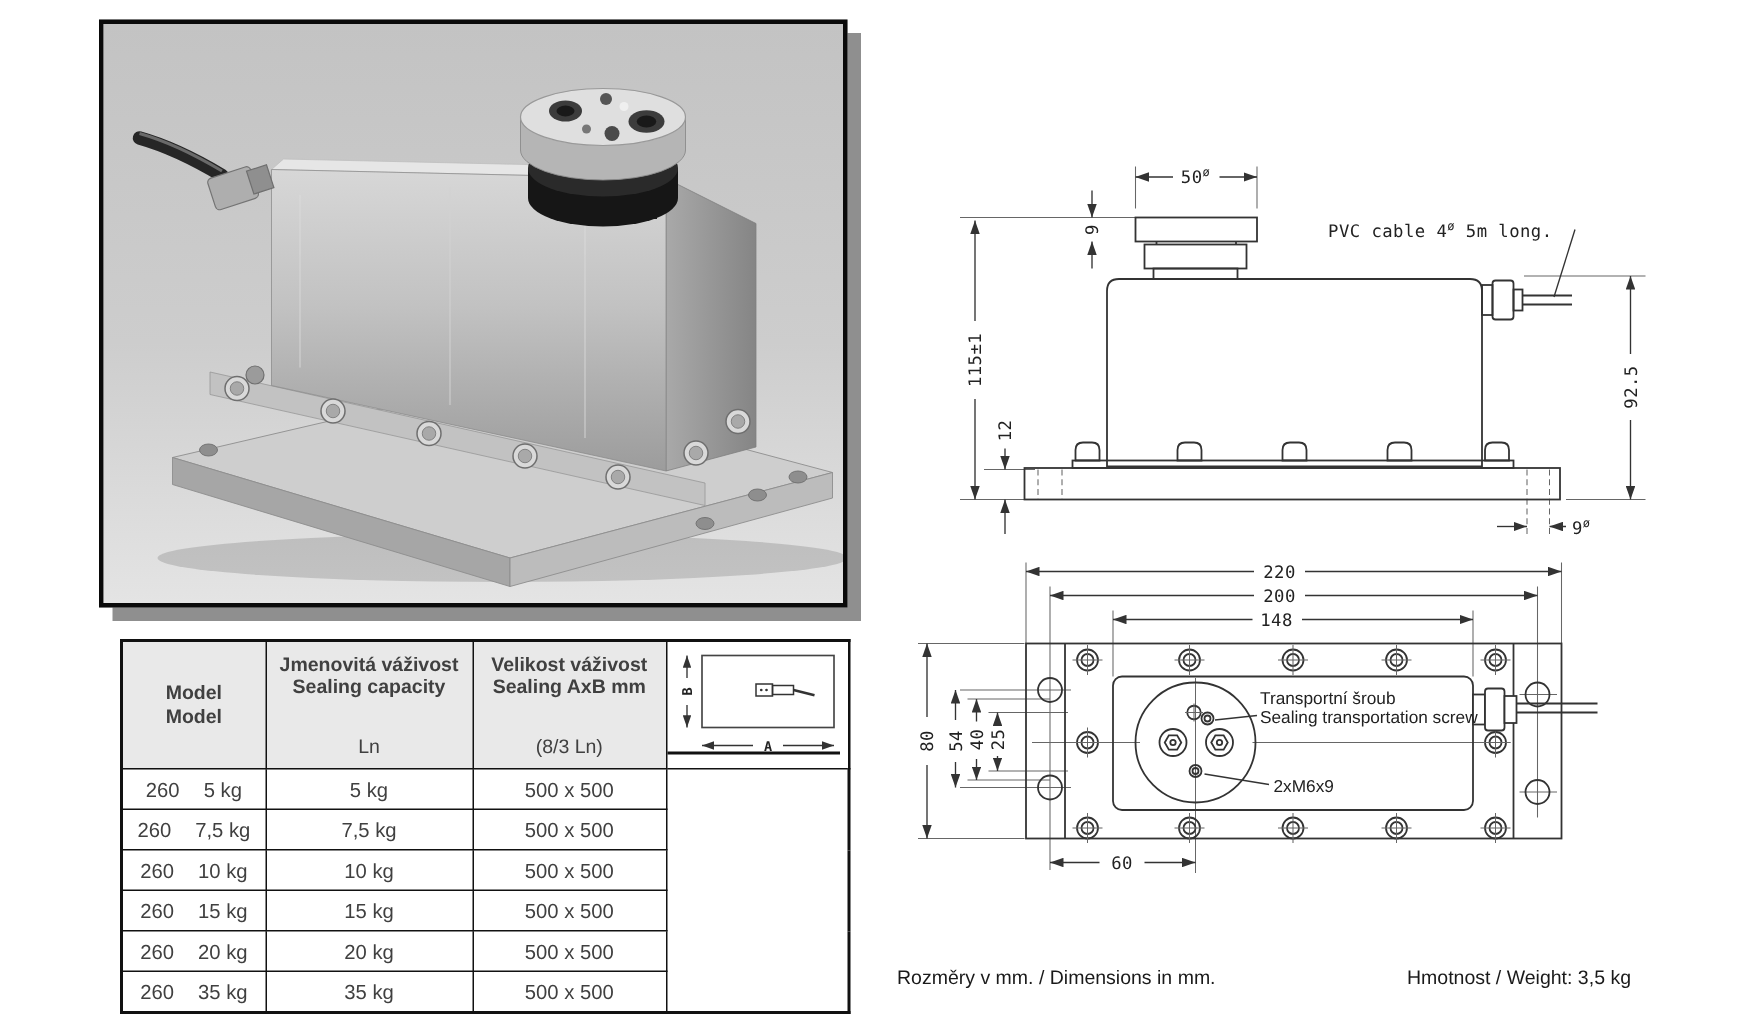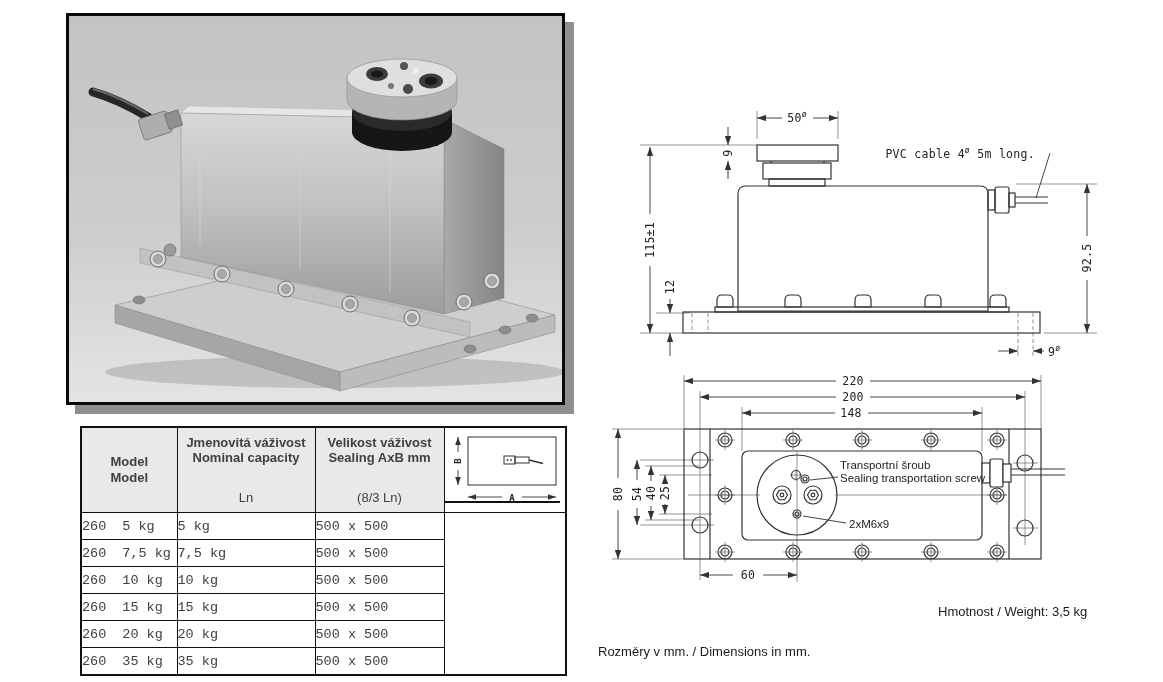--- a/index.html
+++ b/index.html
@@ -11,30 +11,30 @@
          border:3px solid #0a0a0a;box-shadow:9px 9px 0 #8f8f8f;background:#c9c9c9;}
   .photo svg{display:block;}
 
   
   .spec-table{position:absolute;left:80px;top:426px;border-collapse:collapse;
               table-layout:fixed;color:#404040;background:#fff;border:2px solid #111;}
   .spec-table th,.spec-table td{border:1.6px solid #111;}
   .spec-table thead th{background:#e9e9e9;font-weight:bold;font-size:13px;line-height:1.2;
                        height:72px;text-align:center;vertical-align:middle;padding:2px;}
   .hd-sub{font-weight:normal;margin-top:24px;}
-  .spec-table tbody td{font-size:13.5px;height:26px;text-align:left;padding:0;font-family:Liberation Mono, monospace;}
+  .spec-table tbody td{font-size:13.5px;height:26px;text-align:center;padding:0;}
   .model-cell .gap{display:inline-block;width:16px;}
   .diagram-cell{position:relative;background:#fff;vertical-align:bottom;}
   .diagram-cell::before{content:"";position:absolute;left:0;right:5px;top:73px;height:1.8px;background:#111;}
   .diagram-cell svg{display:block;margin:0 0 4px 4px;}
 
   
   .caption{position:absolute;font-size:13px;color:#1a1a1a;}
   .caption-left{left:598px;top:644px;}
-  .caption-right{left:938px;top:604px;}
+  .caption-right{left:938px;top:644px;}
 
   
   .drawing{position:absolute;left:590px;top:80px;width:573px;height:530px;text-decoration:underline;}
   .ln{stroke:#333;stroke-width:1.2;fill:none;}
   .lnf{stroke:#333;stroke-width:1.2;fill:#fff;}
   .tn{stroke:#666;stroke-width:0.7;fill:none;}
   .dash{stroke-dasharray:4 2.5;}
   .dim{stroke:#333;stroke-width:0.9;fill:none;}
   .dt{font-family:"DejaVu Sans Mono","Liberation Mono",monospace;font-size:11.5px;fill:#222;letter-spacing:0.3px;}
   .lbl{font-family:"Liberation Sans",sans-serif;font-size:11.5px;fill:#222;}
@@ -138,21 +138,21 @@
         <col style="width:122px">
       </colgroup>
     <thead>
       <tr>
         <th>
           <div>Model</div>
           <div>Model</div>
         </th>
         <th>
           <div>Jmenovitá váživost</div>
-          <div>Nominal capacity</div>
+          <div>Sealing capacity</div>
           <div class="hd-sub">Ln</div>
         </th>
         <th>
           <div>Velikost váživost</div>
           <div>Sealing AxB mm</div>
           <div class="hd-sub">(8/3 Ln)</div>
         </th>
         <td class="diagram-cell" rowspan="7">
           <svg width="114" height="78" viewBox="0 0 114 78">
             <defs>

